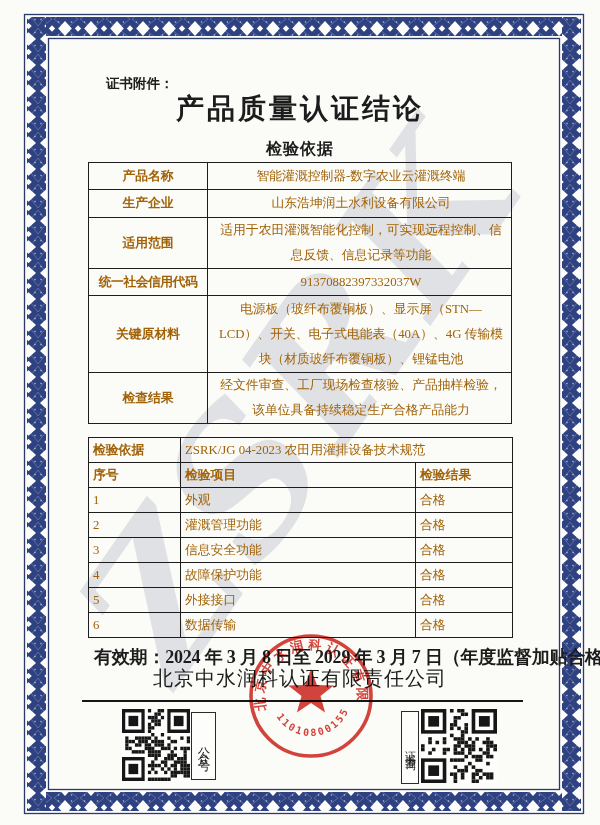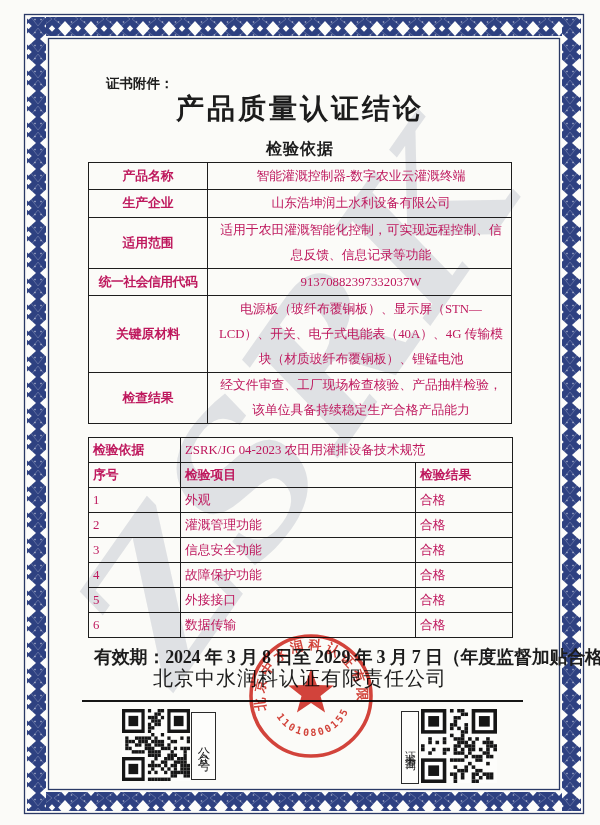--- a/index.html
+++ b/index.html
@@ -24,21 +24,21 @@
   }
   .layer{position:absolute;left:0;top:0;width:600px;height:825px;z-index:3;}
   .attach{position:absolute;left:106px;top:55px;font-size:13.5px;font-weight:bold;margin-top:20px;}
   .title{position:absolute;left:0;top:90px;width:600px;text-align:center;
          font-size:28px;font-weight:bold;letter-spacing:3px;
          font-family:"Liberation Sans","DejaVu Sans",sans-serif;}
   .sec-title{position:absolute;width:600px;text-align:center;
          font-size:16px;font-weight:bold;letter-spacing:1px;}
   .sec1{top:139px;} .sec2{top:415px;}
   table{border-collapse:collapse;table-layout:fixed;
-        font-size:12.8px;color:#be185d;}
+        font-size:12.8px;color:#a16207;}
   td{border:1.6px solid #1d1d1d;padding:0 6px;vertical-align:middle;}
   .t1{position:absolute;left:88px;top:162px;width:424px;}
   .t1 .lab{width:114px;text-align:center;font-weight:bold;padding:0 2px;}
   .t1 .val{text-align:center;padding-left:9px;line-height:25px;}
   .t2{position:absolute;left:88px;top:437px;width:424px;}
   .t2 td{text-align:left;height:24px;line-height:16px;padding:0 4px;}
   .t2 .hd{font-weight:bold;}
   .validity{position:absolute;left:94px;top:645px;width:470px;
             font-size:18px;font-weight:bold;letter-spacing:-0.2px;white-space:nowrap;}
   .issuer{position:absolute;left:0;top:665px;width:600px;text-align:center;

